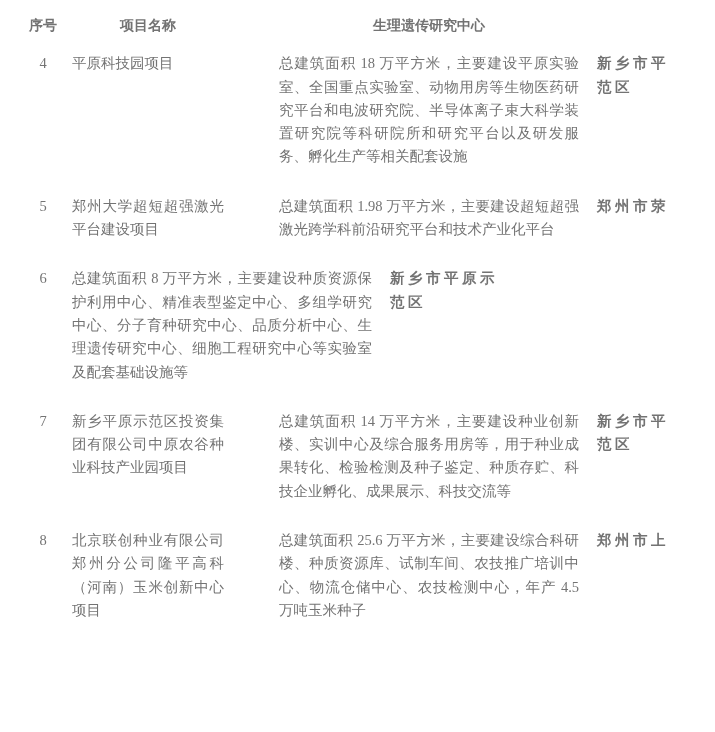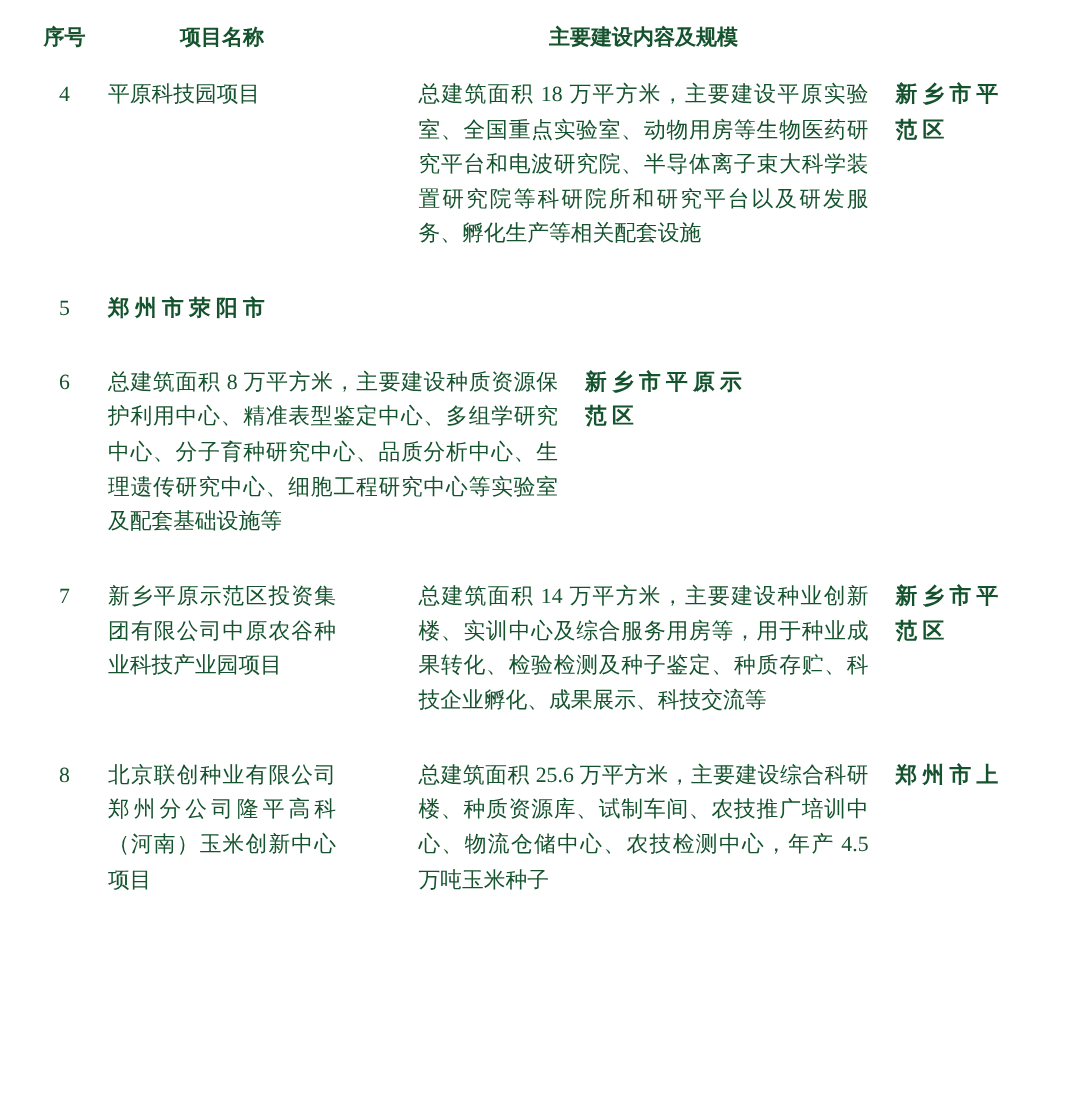--- a/index.html
+++ b/index.html
@@ -7,21 +7,21 @@
     padding: 0;
     background: #ffffff;
   }
   .page {
     position: relative;
     width: 666px;
     height: 732px;
     box-sizing: border-box;
     padding: 14px 0 0 14px;
     background: #ffffff;
-    color: #14532d;
+    color: #737373;
     font-family: "Liberation Serif", "DejaVu Serif", serif;
     overflow: hidden;
   }
   .row {
     display: flex;
     align-items: flex-start;
     margin-bottom: 26px;
   }
   .row.header {
     align-items: center;
@@ -66,32 +66,34 @@
   }
 </style>
 </head>
 <body>
 
 <div class="page">
 
   <div class="row header">
     <div class="cell col-no hdr">序号</div>
     <div class="cell col-name hdr">项目名称</div>
-    <div class="cell col-content hdr">主要建设内容及规模</div>
+    <div class="cell col-content hdr">生理遗传研究中心</div>
   </div>
 
   <div class="row">
     <div class="cell col-no">4</div>
     <div class="cell col-name">平原科技园项目</div>
     <div class="cell col-content">总建筑面积 18 万平方米，主要建设平原实验室、全国重点实验室、动物用房等生物医药研究平台和电波研究院、半导体离子束大科学装置研究院等科研院所和研究平台以及研发服务、孵化生产等相关配套设施</div>
     <div class="cell col-loc">新乡市平原示范区</div>
   </div>
 
   <div class="row">
     <div class="cell col-no">5</div>
+    <div class="cell col-name">郑州大学超短超强激光平台建设项目</div>
+    <div class="cell col-content">总建筑面积 1.98 万平方米，主要建设超短超强激光跨学科前沿研究平台和技术产业化平台</div>
     <div class="cell col-loc">郑州市荥阳市</div>
   </div>
 
   <div class="row">
     <div class="cell col-no">6</div>
     <div class="cell col-content">总建筑面积 8 万平方米，主要建设种质资源保护利用中心、精准表型鉴定中心、多组学研究中心、分子育种研究中心、品质分析中心、生理遗传研究中心、细胞工程研究中心等实验室及配套基础设施等</div>
     <div class="cell col-loc">新乡市平原示范区</div>
   </div>
 
   <div class="row">

